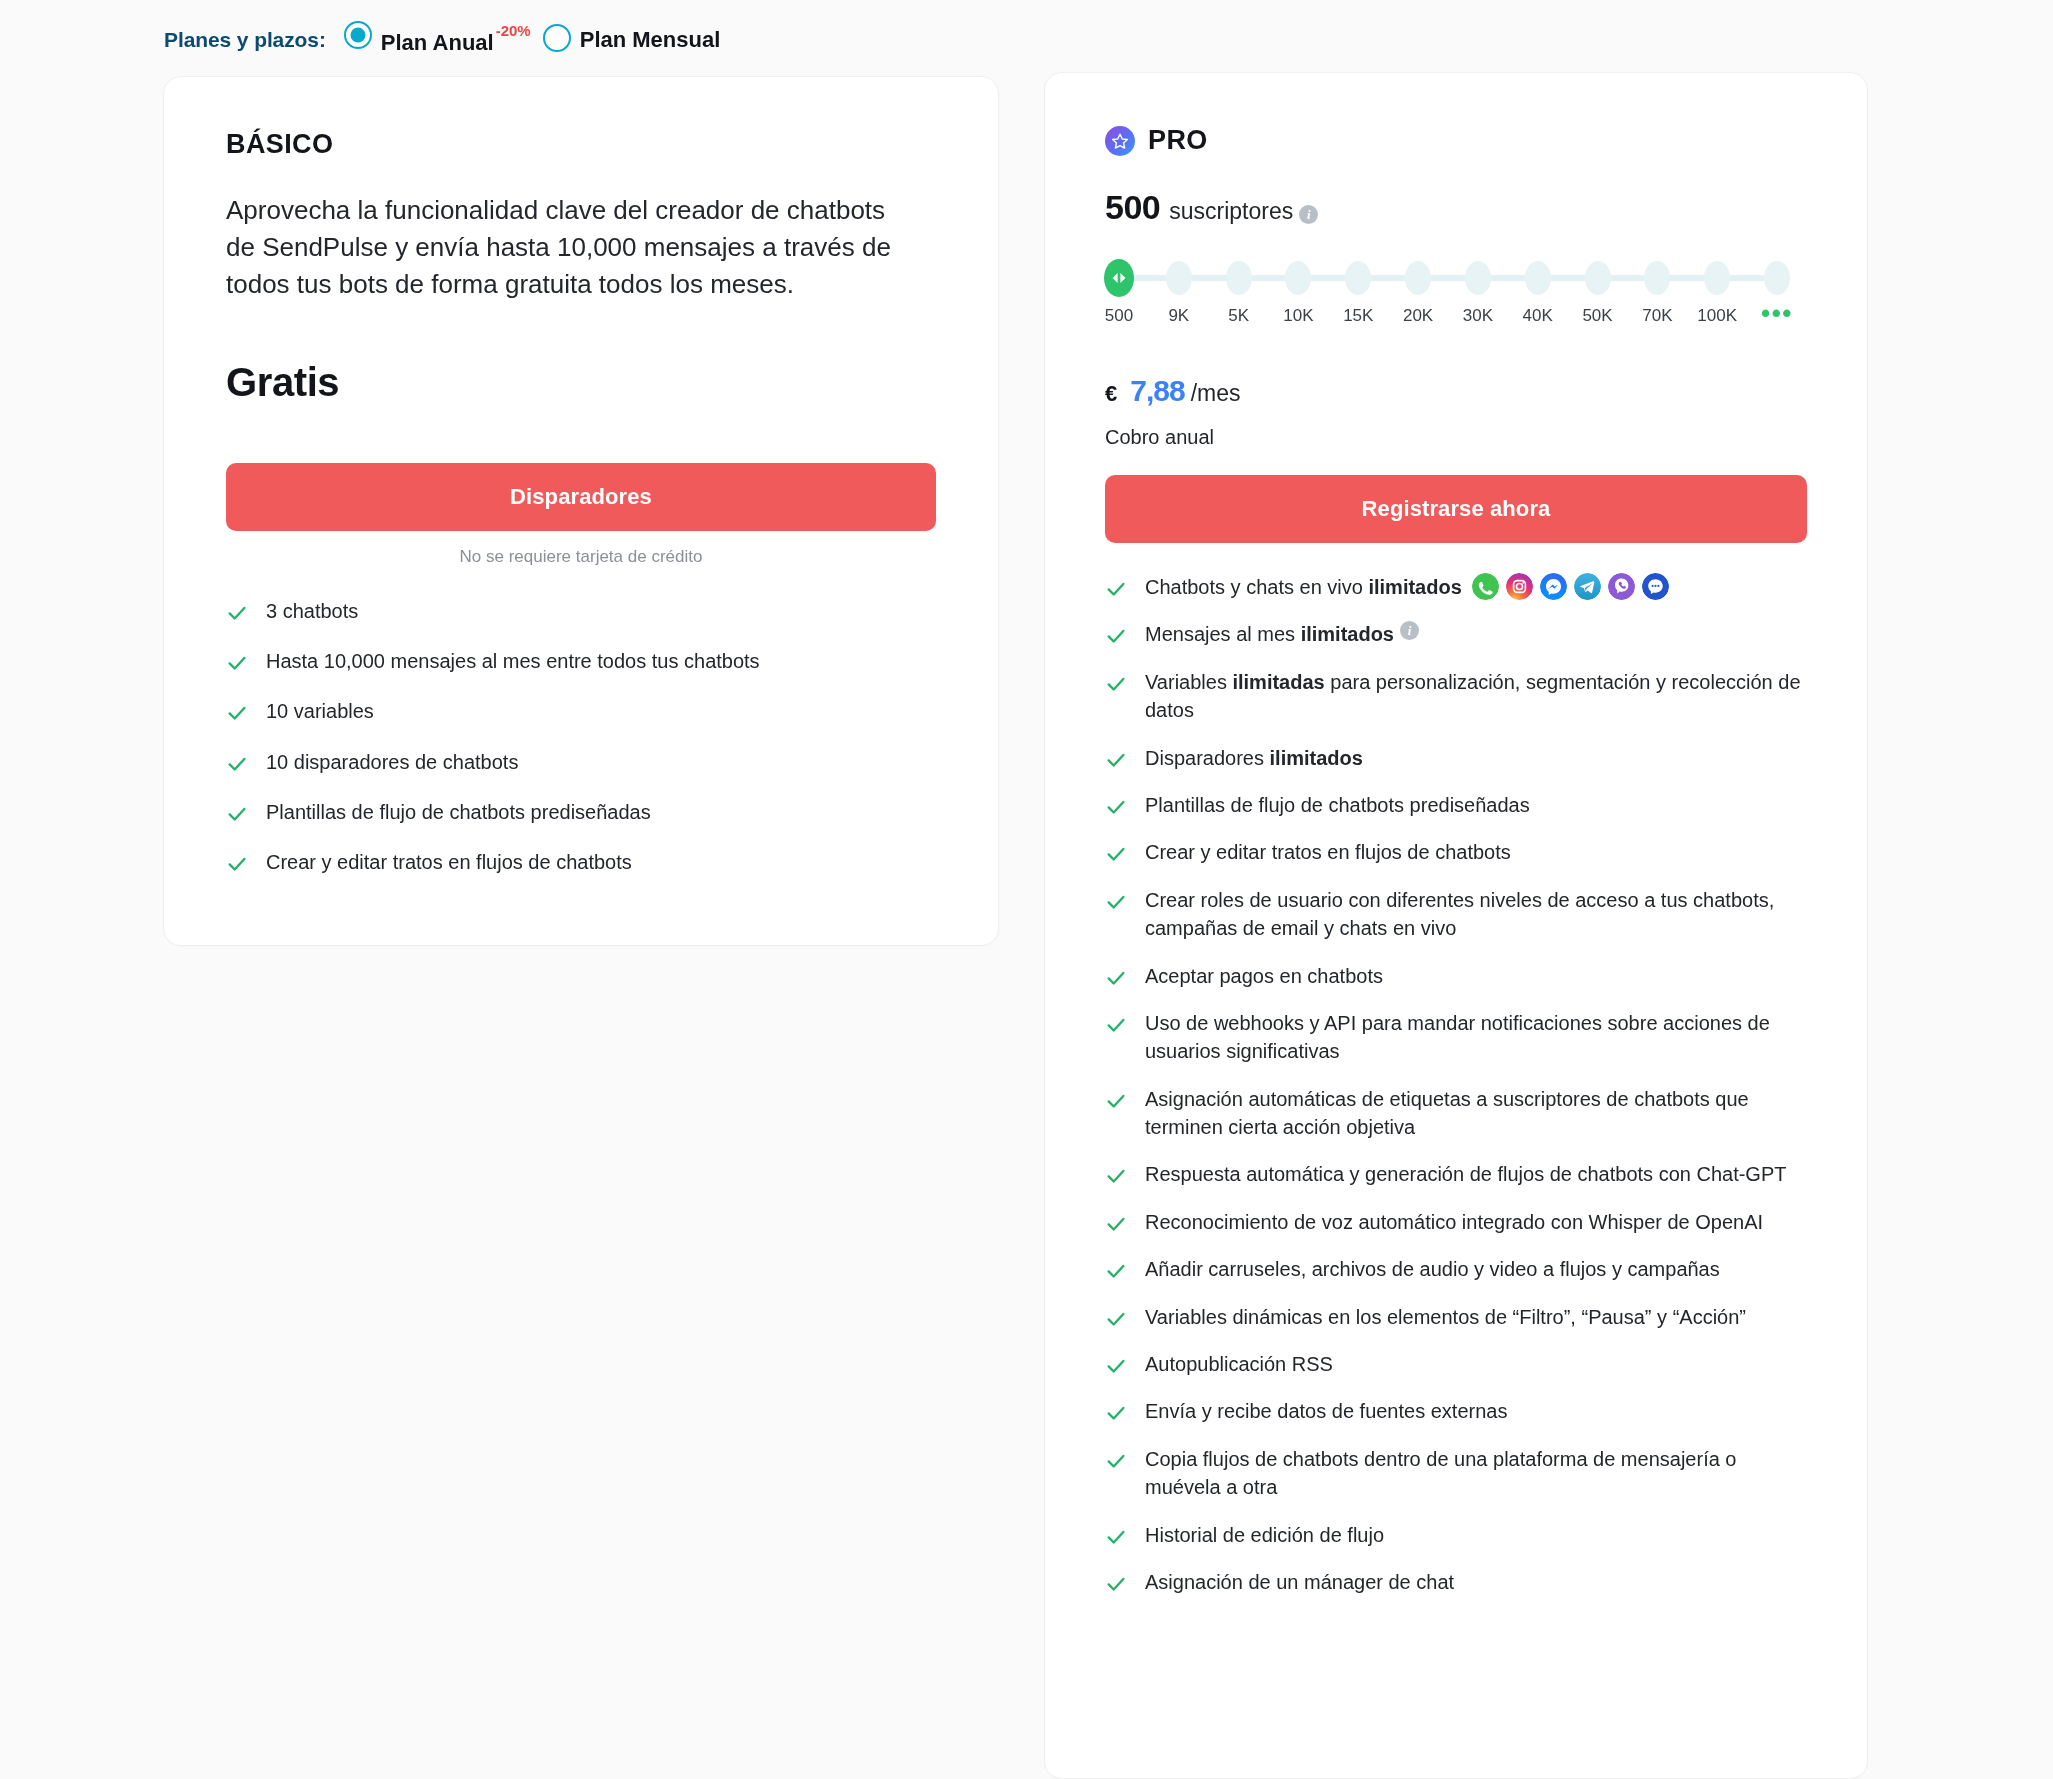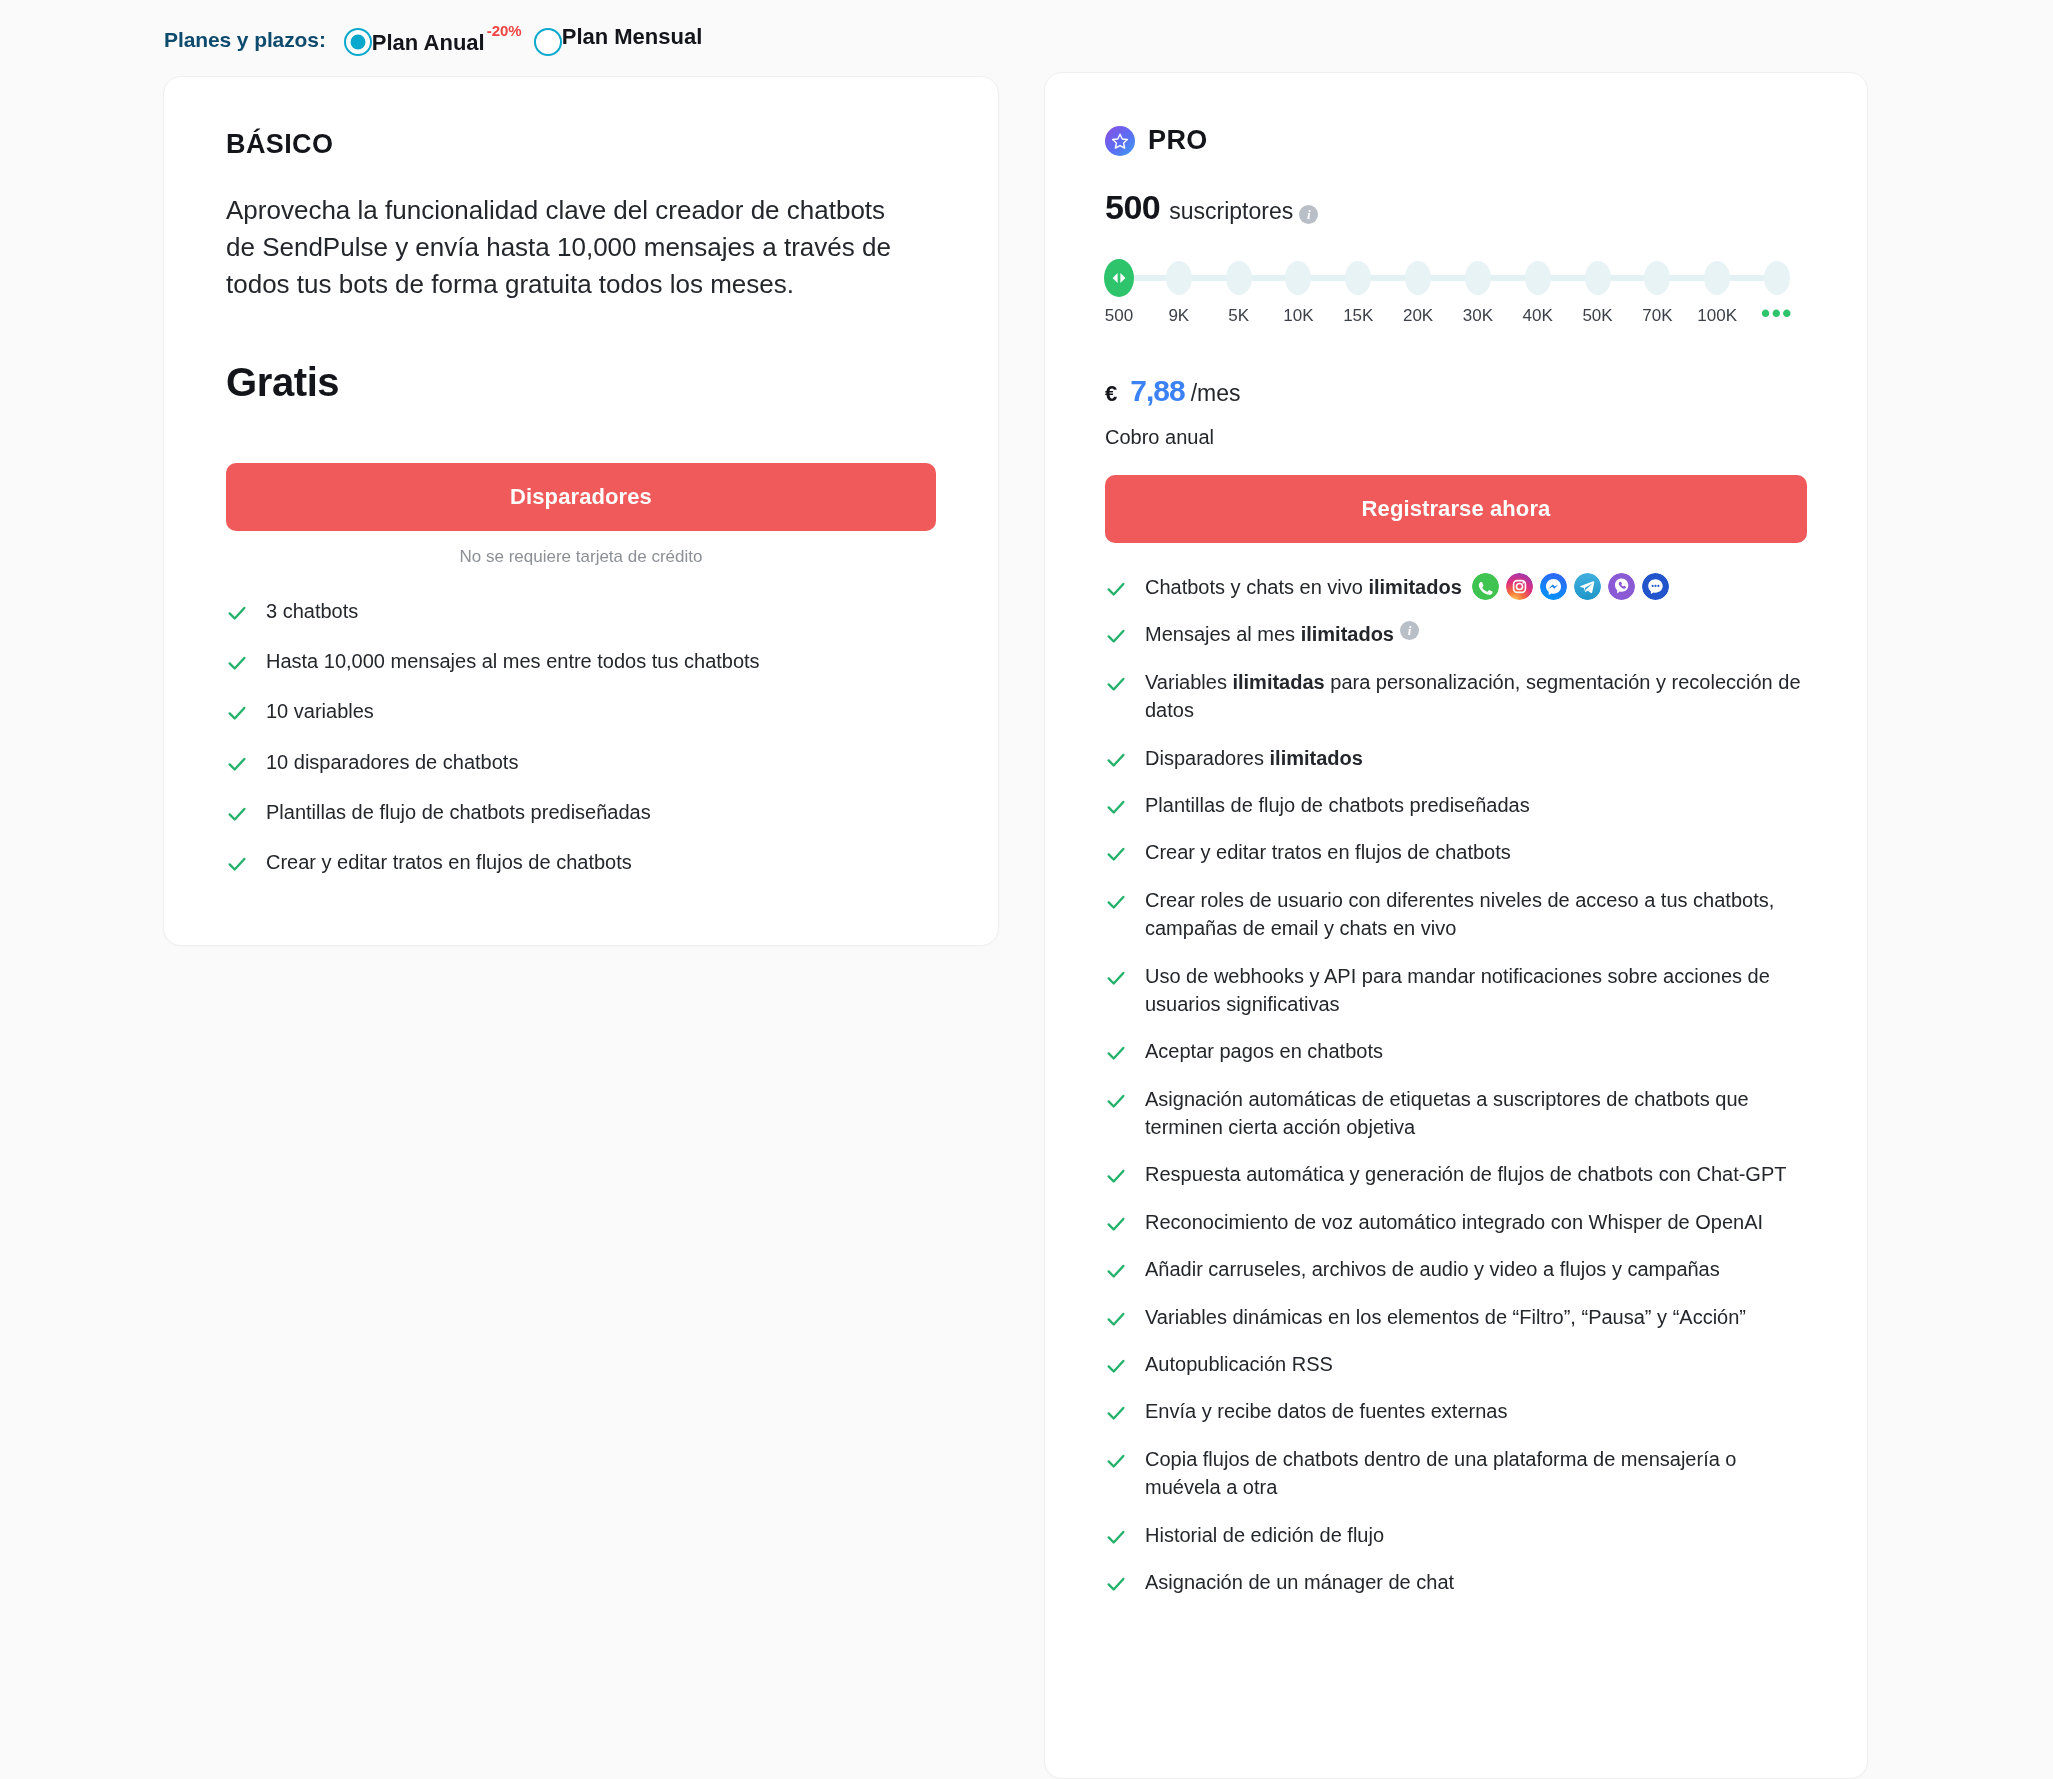--- a/index.html
+++ b/index.html
@@ -52,22 +52,23 @@
     left: 50%; top: 50%;
     transform: translate(-50%, -50%);
     width: 15px; height: 15px;
     border-radius: 50%;
     background: #0aa8cc;
   }
   .radio-text {
     font-size: 22px;
     font-weight: 700;
     color: #13151a;
+    margin-left: 9px;
     white-space: nowrap;
-    line-height: 24px;
+    line-height: 38px;
   }
   .discount-badge {
     font-size: 15px;
     font-weight: 700;
     color: #ef4444;
     vertical-align: super;
     margin-left: 2px;
     position: relative;
     top: -6px;
   }
@@ -496,27 +497,27 @@
       <li class="feature-item">
         <svg class="check-icon" viewBox="0 0 24 24" fill="none" stroke="#24b26b" stroke-width="2.6" stroke-linecap="round" stroke-linejoin="round">
           <polyline points="4,12.5 9.5,18 20,6.5"></polyline>
         </svg>
         <span class="feature-text">Crear roles de usuario con diferentes niveles de acceso a tus chatbots, campañas de email y chats en vivo</span>
       </li>
       <li class="feature-item">
         <svg class="check-icon" viewBox="0 0 24 24" fill="none" stroke="#24b26b" stroke-width="2.6" stroke-linecap="round" stroke-linejoin="round">
           <polyline points="4,12.5 9.5,18 20,6.5"></polyline>
         </svg>
+        <span class="feature-text">Aceptar pagos en chatbots</span>
+      </li>
+      <li class="feature-item">
+        <svg class="check-icon" viewBox="0 0 24 24" fill="none" stroke="#24b26b" stroke-width="2.6" stroke-linecap="round" stroke-linejoin="round">
+          <polyline points="4,12.5 9.5,18 20,6.5"></polyline>
+        </svg>
         <span class="feature-text">Uso de webhooks y API para mandar notificaciones sobre acciones de usuarios significativas</span>
-      </li>
-      <li class="feature-item">
-        <svg class="check-icon" viewBox="0 0 24 24" fill="none" stroke="#24b26b" stroke-width="2.6" stroke-linecap="round" stroke-linejoin="round">
-          <polyline points="4,12.5 9.5,18 20,6.5"></polyline>
-        </svg>
-        <span class="feature-text">Aceptar pagos en chatbots</span>
       </li>
       <li class="feature-item">
         <svg class="check-icon" viewBox="0 0 24 24" fill="none" stroke="#24b26b" stroke-width="2.6" stroke-linecap="round" stroke-linejoin="round">
           <polyline points="4,12.5 9.5,18 20,6.5"></polyline>
         </svg>
         <span class="feature-text">Asignación automáticas de etiquetas a suscriptores de chatbots que terminen cierta acción objetiva</span>
       </li>
       <li class="feature-item">
         <svg class="check-icon" viewBox="0 0 24 24" fill="none" stroke="#24b26b" stroke-width="2.6" stroke-linecap="round" stroke-linejoin="round">
           <polyline points="4,12.5 9.5,18 20,6.5"></polyline>

